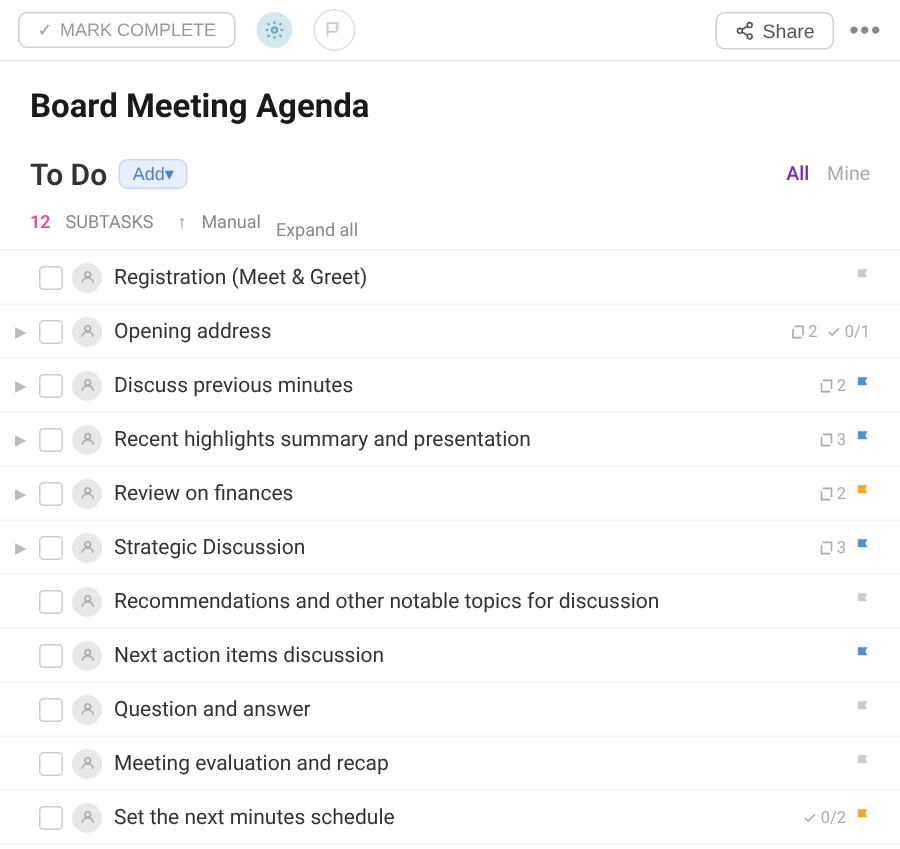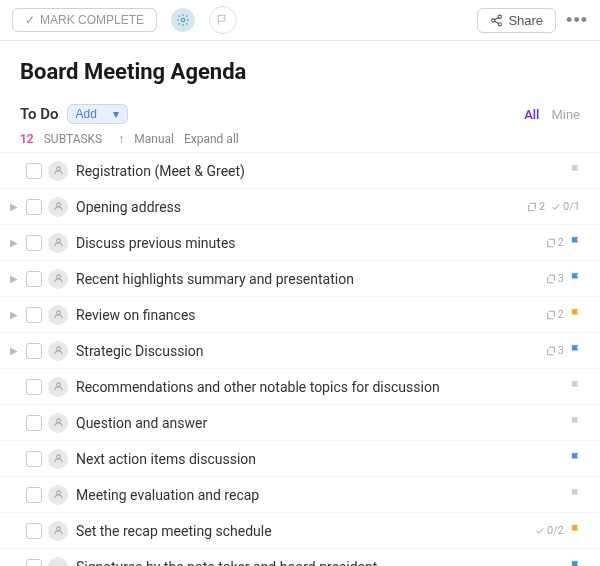--- a/index.html
+++ b/index.html
@@ -105,28 +105,28 @@
     }
 
     
     .section-header {
       display: flex;
       align-items: center;
       padding: 12px 20px 4px 20px;
       gap: 8px;
     }
     .section-label {
-      font-size: 15px;
+      font-size: 20px;
       font-weight: 600;
       color: #333;
     }
     .add-btn {
       display: flex;
       align-items: center;
-      gap: 16px;
+      gap: 0;
       background: #e8f0fe;
       border: 1px solid #c5d5fb;
       border-radius: 6px;
       padding: 2px 8px;
       font-size: 12px;
       color: #4a7cdc;
       cursor: pointer;
     }
     .section-right {
       margin-left: auto;
@@ -157,20 +157,21 @@
     .sort-btn {
       display: flex;
       align-items: center;
       gap: 3px;
       cursor: pointer;
       color: #888;
     }
     .expand-btn {
       cursor: pointer;
       color: #888;
+      margin-top: 10px;
     }
 
     
     .task-list {
       padding: 0 0 0 0;
     }
     .task-row {
       display: flex;
       align-items: center;
       padding: 6px 20px 6px 10px;
@@ -449,69 +450,69 @@
       </div>
       <div class="task-row">
         <span class="expand-arrow"></span>
         <div class="task-checkbox"></div>
         <div class="task-icon">
           <svg width="11" height="11" viewBox="0 0 24 24" fill="none" stroke="#aaa" stroke-width="2.5">
             <circle cx="12" cy="8" r="4"></circle>
             <path d="M4 20c0-4 3.6-7 8-7s8 3 8 7"></path>
           </svg>
         </div>
+        <span class="task-name">Next action items discussion</span>
+        <div class="task-meta">
+          <span class="priority-flag blue"><svg width="10" height="12" viewBox="0 0 24 24" fill="#4a90d9" stroke="#4a90d9" stroke-width="1">
+              <path d="M5 3h14l-3 6 3 6H5V3z"></path>
+            </svg></span>
+        </div>
+      </div>
+      <div class="task-row">
+        <span class="expand-arrow"></span>
+        <div class="task-checkbox"></div>
+        <div class="task-icon">
+          <svg width="11" height="11" viewBox="0 0 24 24" fill="none" stroke="#aaa" stroke-width="2.5">
+            <circle cx="12" cy="8" r="4"></circle>
+            <path d="M4 20c0-4 3.6-7 8-7s8 3 8 7"></path>
+          </svg>
+        </div>
         <span class="task-name">Question and answer</span>
         <div class="task-meta">
           <span class="priority-flag grey"><svg width="10" height="12" viewBox="0 0 24 24" fill="#ccc" stroke="#ccc" stroke-width="1">
               <path d="M5 3h14l-3 6 3 6H5V3z"></path>
             </svg></span>
         </div>
       </div>
       <div class="task-row">
         <span class="expand-arrow"></span>
         <div class="task-checkbox"></div>
         <div class="task-icon">
           <svg width="11" height="11" viewBox="0 0 24 24" fill="none" stroke="#aaa" stroke-width="2.5">
             <circle cx="12" cy="8" r="4"></circle>
             <path d="M4 20c0-4 3.6-7 8-7s8 3 8 7"></path>
           </svg>
         </div>
-        <span class="task-name">Next action items discussion</span>
-        <div class="task-meta">
-          <span class="priority-flag blue"><svg width="10" height="12" viewBox="0 0 24 24" fill="#4a90d9" stroke="#4a90d9" stroke-width="1">
-              <path d="M5 3h14l-3 6 3 6H5V3z"></path>
-            </svg></span>
-        </div>
-      </div>
-      <div class="task-row">
-        <span class="expand-arrow"></span>
-        <div class="task-checkbox"></div>
-        <div class="task-icon">
-          <svg width="11" height="11" viewBox="0 0 24 24" fill="none" stroke="#aaa" stroke-width="2.5">
-            <circle cx="12" cy="8" r="4"></circle>
-            <path d="M4 20c0-4 3.6-7 8-7s8 3 8 7"></path>
-          </svg>
-        </div>
         <span class="task-name">Meeting evaluation and recap</span>
         <div class="task-meta">
           <span class="priority-flag grey"><svg width="10" height="12" viewBox="0 0 24 24" fill="#ccc" stroke="#ccc" stroke-width="1">
               <path d="M5 3h14l-3 6 3 6H5V3z"></path>
             </svg></span>
         </div>
       </div>
       <div class="task-row">
         <span class="expand-arrow"></span>
         <div class="task-checkbox"></div>
         <div class="task-icon">
           <svg width="11" height="11" viewBox="0 0 24 24" fill="none" stroke="#aaa" stroke-width="2.5">
             <circle cx="12" cy="8" r="4"></circle>
             <path d="M4 20c0-4 3.6-7 8-7s8 3 8 7"></path>
           </svg>
         </div>
-        <span class="task-name">Set the recap meeting schedule</span>
+        <span class="task-name">Set the next minutes schedule</span>
         <div class="task-meta">
           <span class="check-count"><svg width="10" height="10" viewBox="0 0 24 24" fill="none" stroke="#aaa" stroke-width="2.5">
               <polyline points="20 6 9 17 4 12"></polyline>
             </svg> 0/2</span>
           <span class="priority-flag yellow"><svg width="10" height="12" viewBox="0 0 24 24" fill="#f5a623" stroke="#f5a623" stroke-width="1">
               <path d="M5 3h14l-3 6 3 6H5V3z"></path>
             </svg></span>
         </div>
       </div>
       <div class="task-row">

